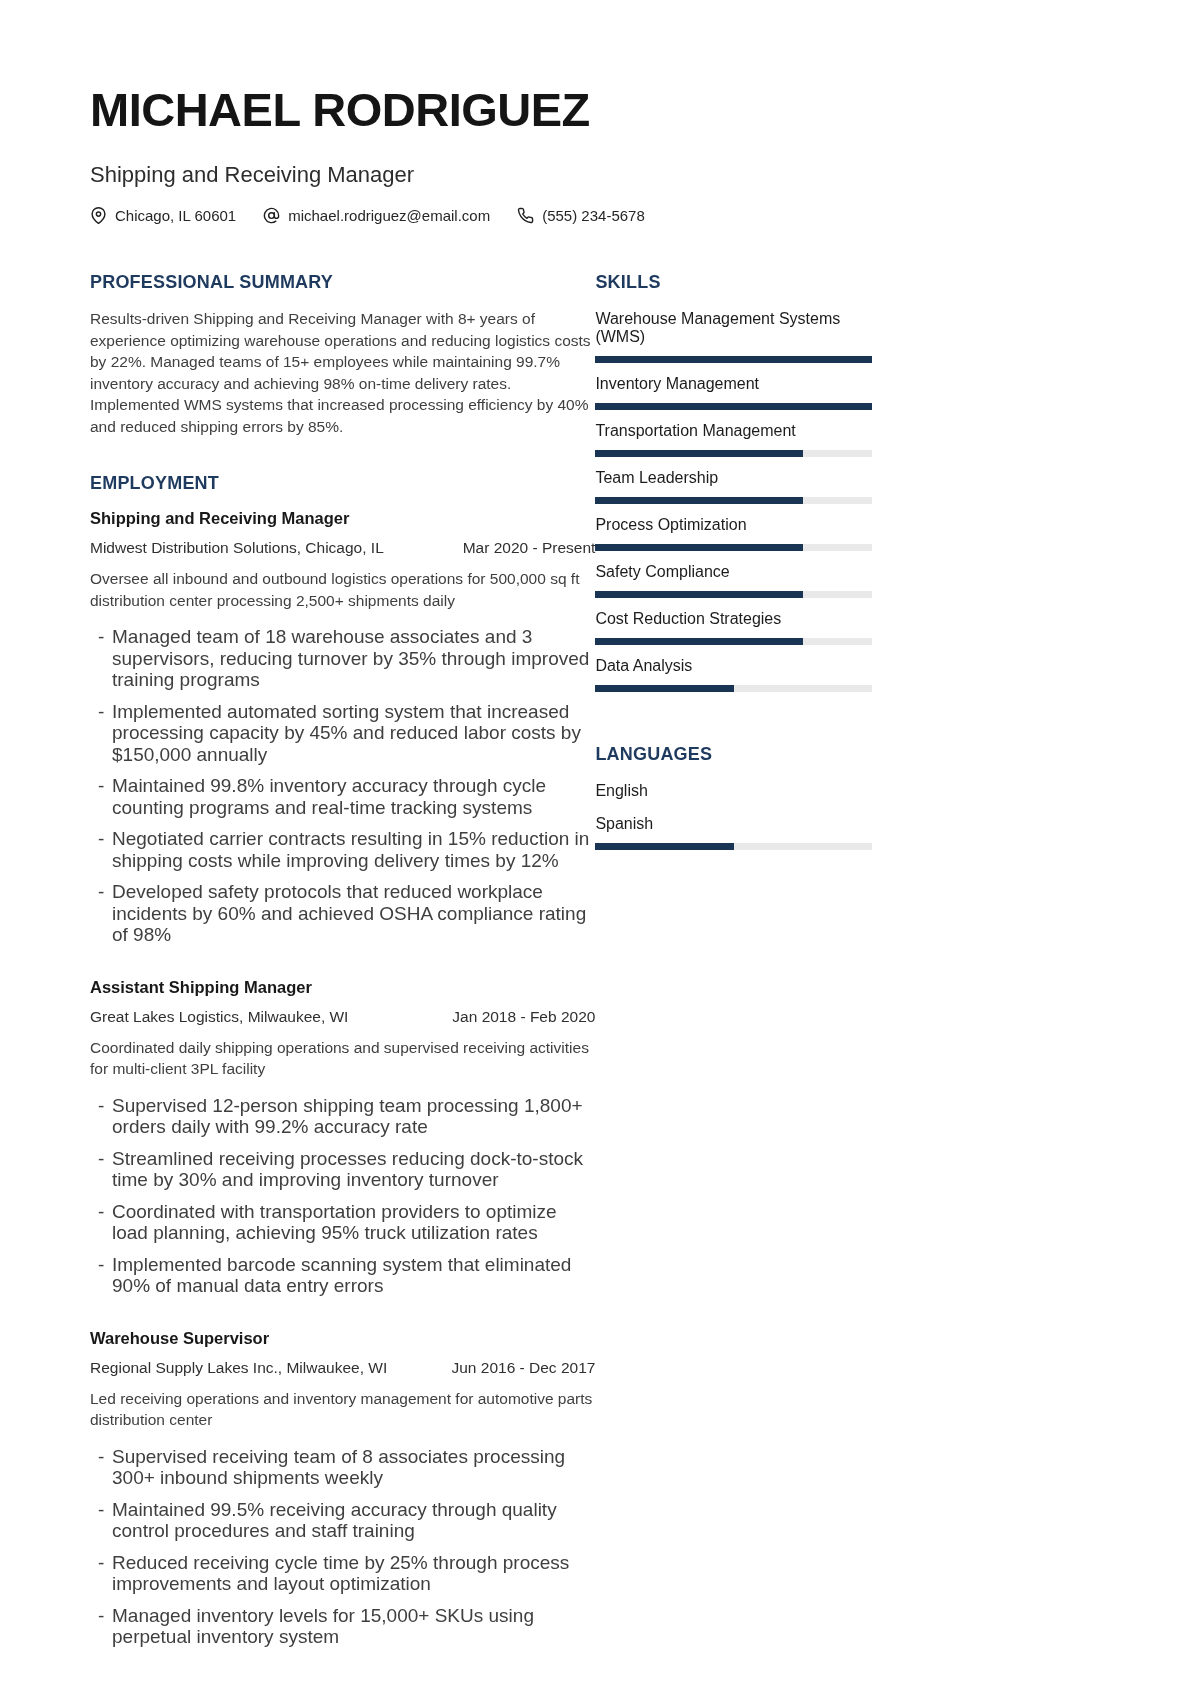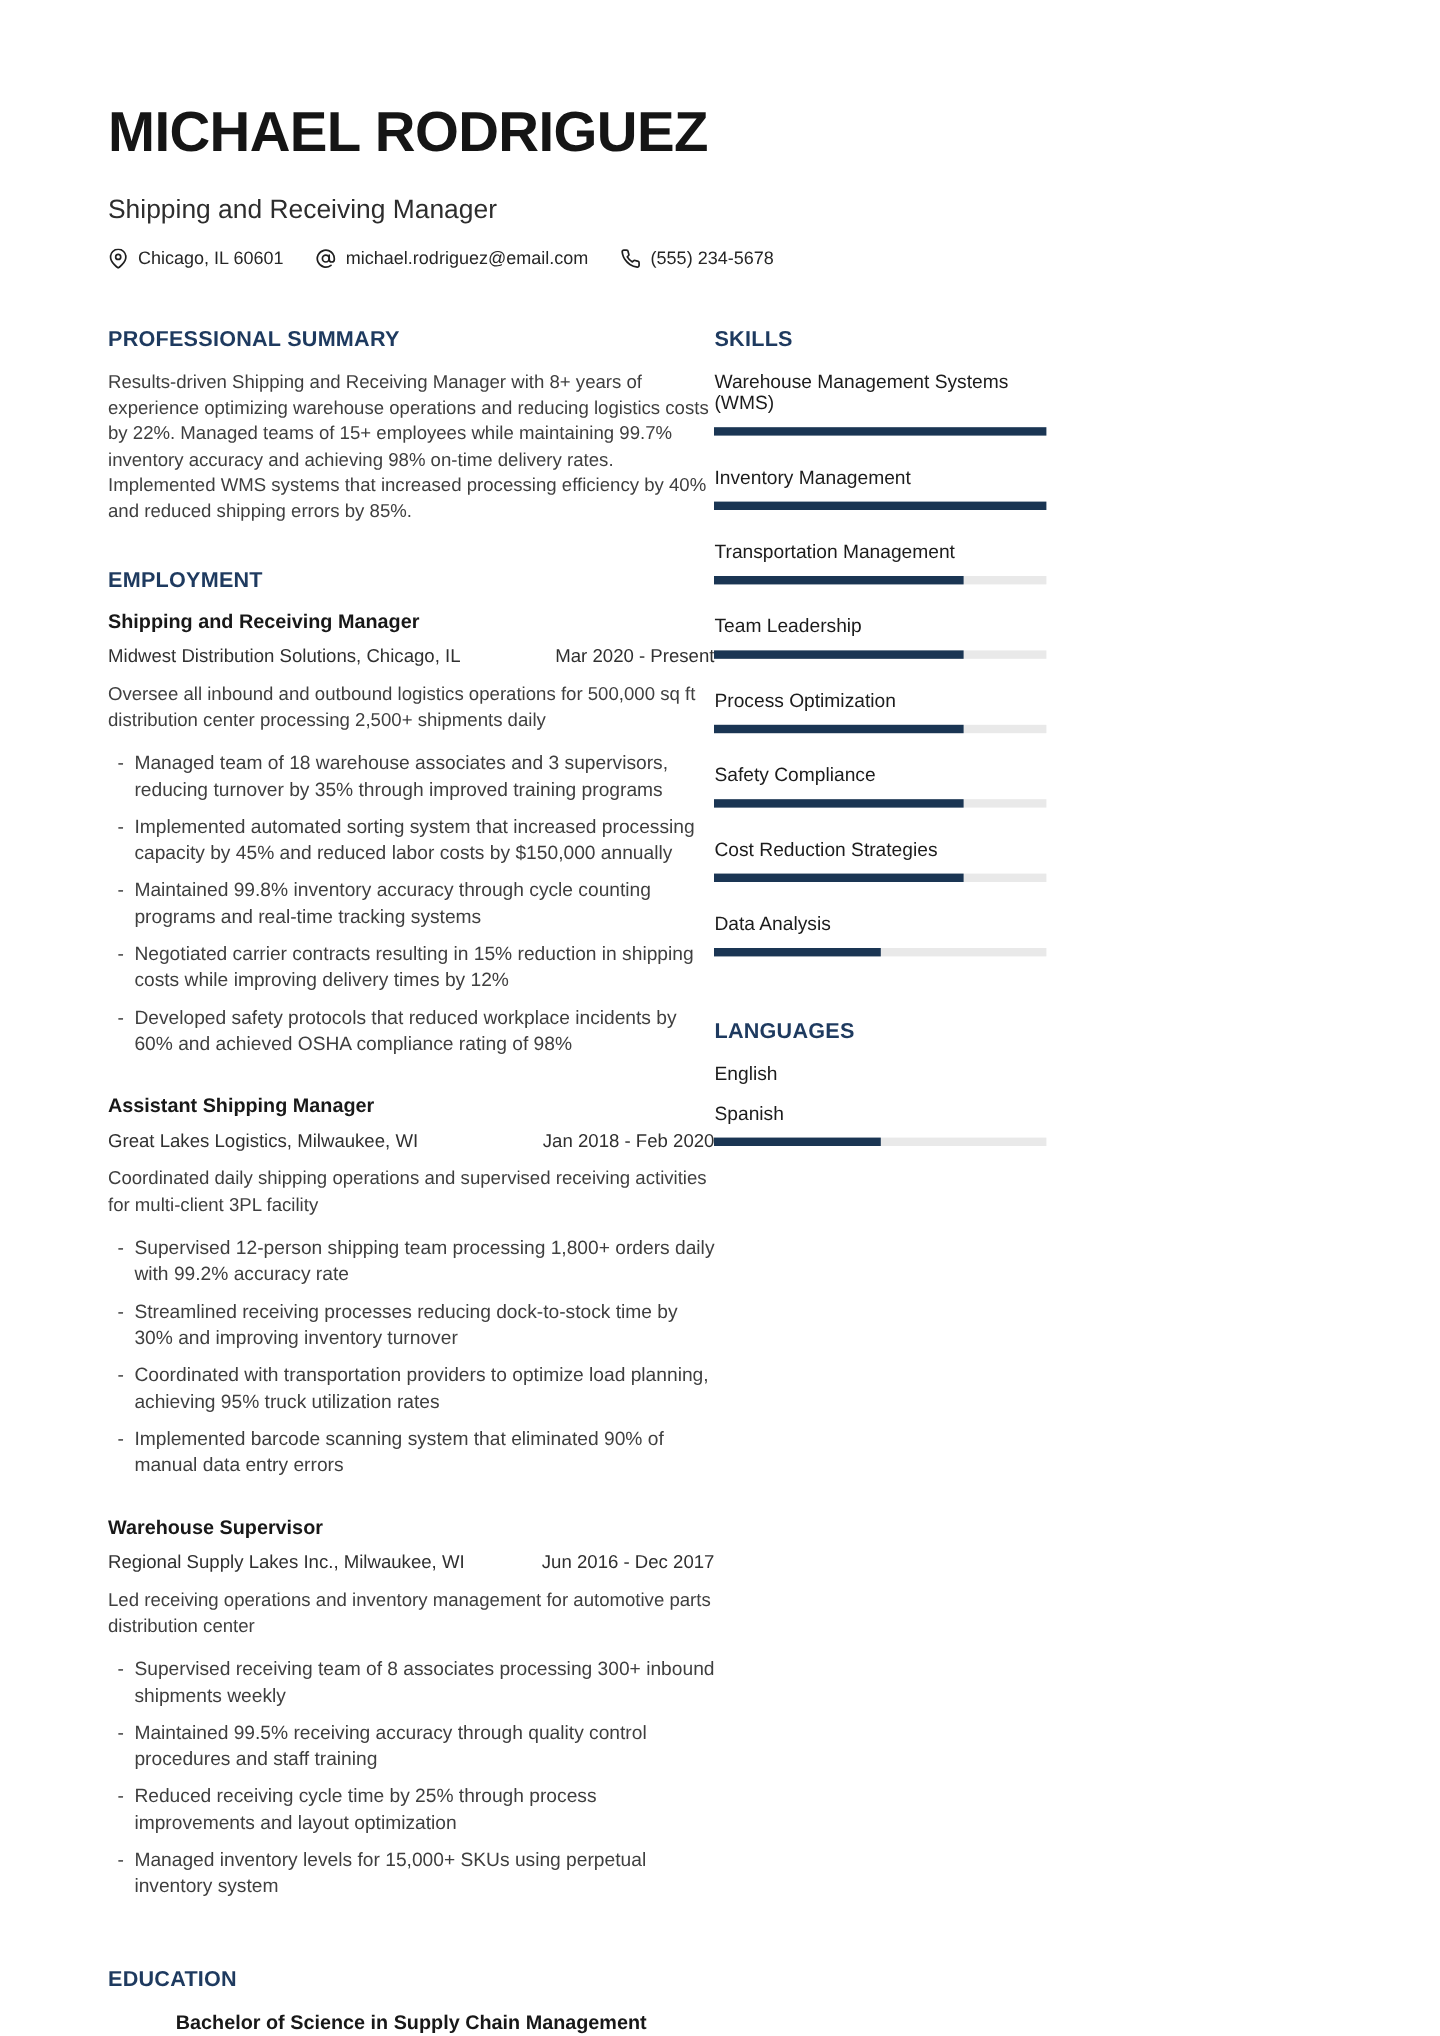--- a/index.html
+++ b/index.html
@@ -41,29 +41,29 @@
   .summary-text{margin:0;font-size:15.5px;line-height:21.5px;}
   
   .job{margin-top:15px;}
   .job + .job{margin-top:32px;}
   .job-title{margin:0 0 11px 0;font-size:16.5px;font-weight:bold;color:#181818;}
   .job-meta{display:flex;justify-content:space-between;align-items:baseline;
     font-size:15.5px;color:#303030;margin-bottom:11px;}
   .job-desc{margin:0 0 15px 0;font-size:15.5px;line-height:21.5px;}
   ul.bullets{margin:0;padding:0;list-style:none;}
   ul.bullets li{
-    position:relative;padding-left:22px;font-size:16px;line-height:21.5px;
+    position:relative;padding-left:22px;font-size:19px;line-height:21.5px;
     margin-bottom:10px;
   }
   ul.bullets li::before{position:absolute;left:8px;top:0;}
   .degree{font-size:16.5px;font-weight:bold;color:#181818;margin-top:17px;text-align:center;}
   
   .right-col h2.section-heading{margin-bottom:17px;}
   .right-col .section + .section{margin-top:52px;}
-  .skill{margin-bottom:27px;}
+  .skill{margin-bottom:12px;}
   .skill-label{font-size:16px;color:#1c1c1c;margin-bottom:10px;}
   .bar-track{width:100%;height:7px;background:var(--track);}
   .bar-fill{height:100%;width:0;background:var(--bar);}
   .lang{margin-bottom:15px;}
 </style>
 <style>ul.bullets li::before{content:"-";}</style></head>
 <body>
 
 <div class="page">
 

